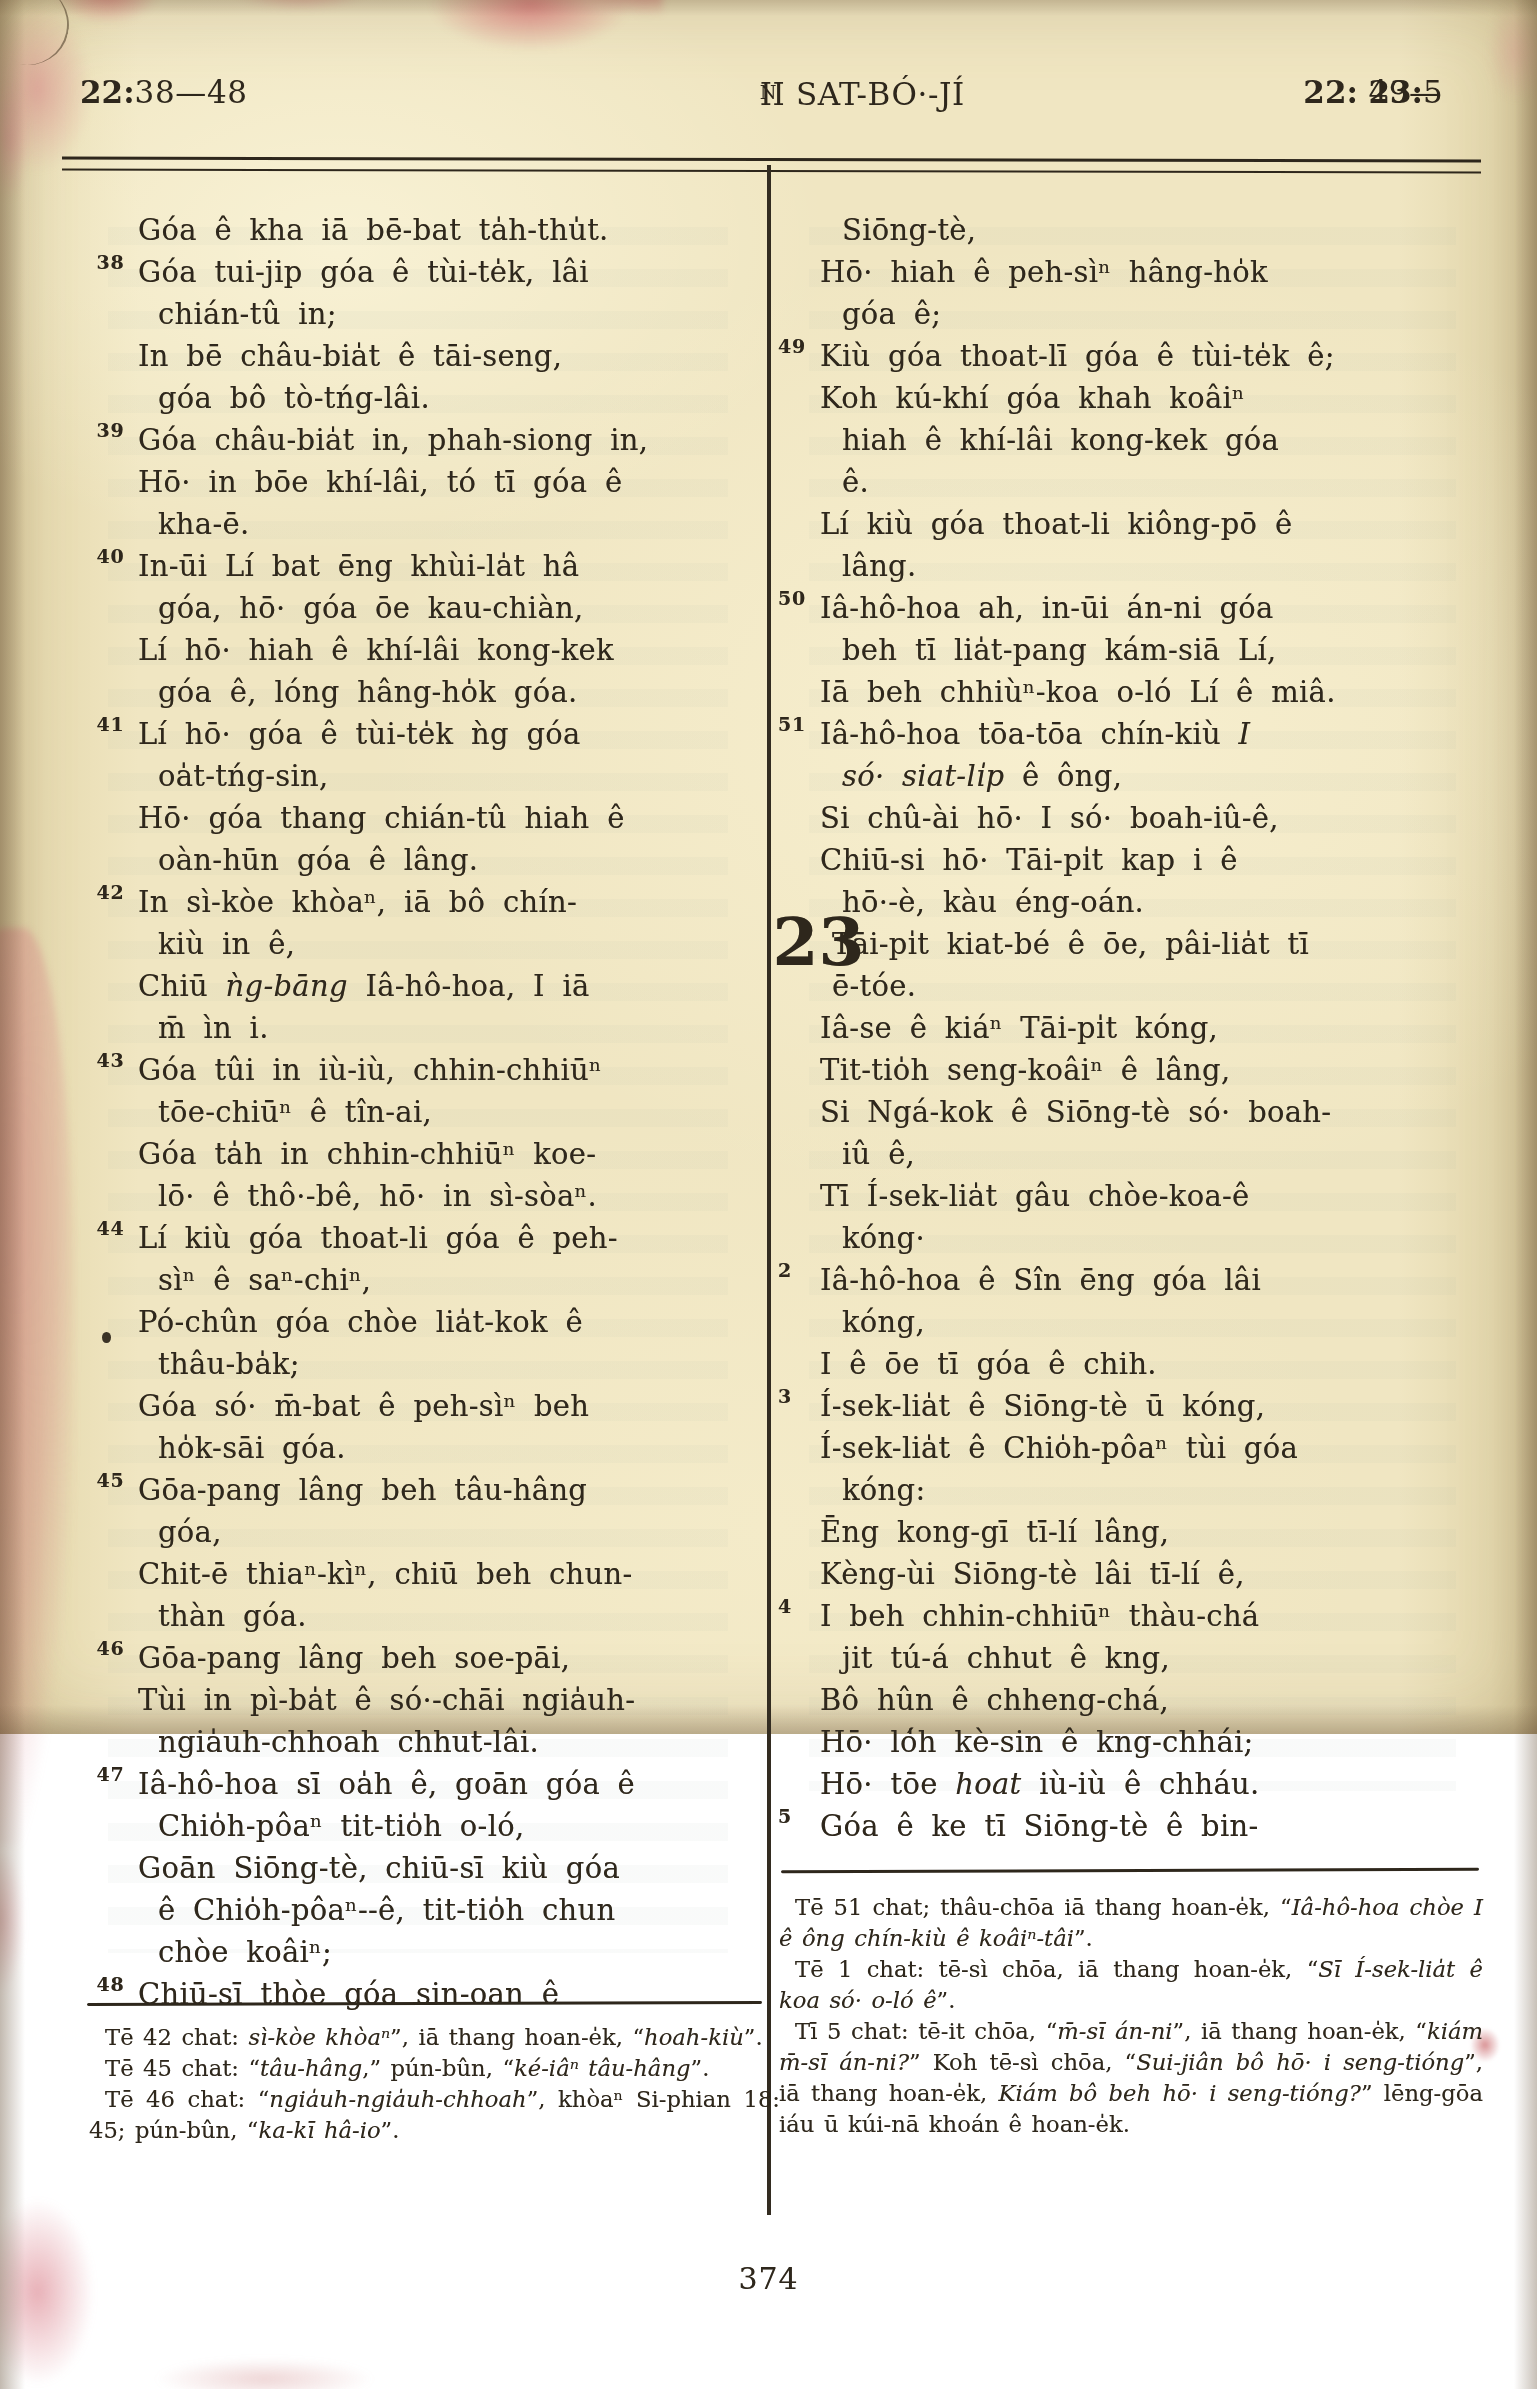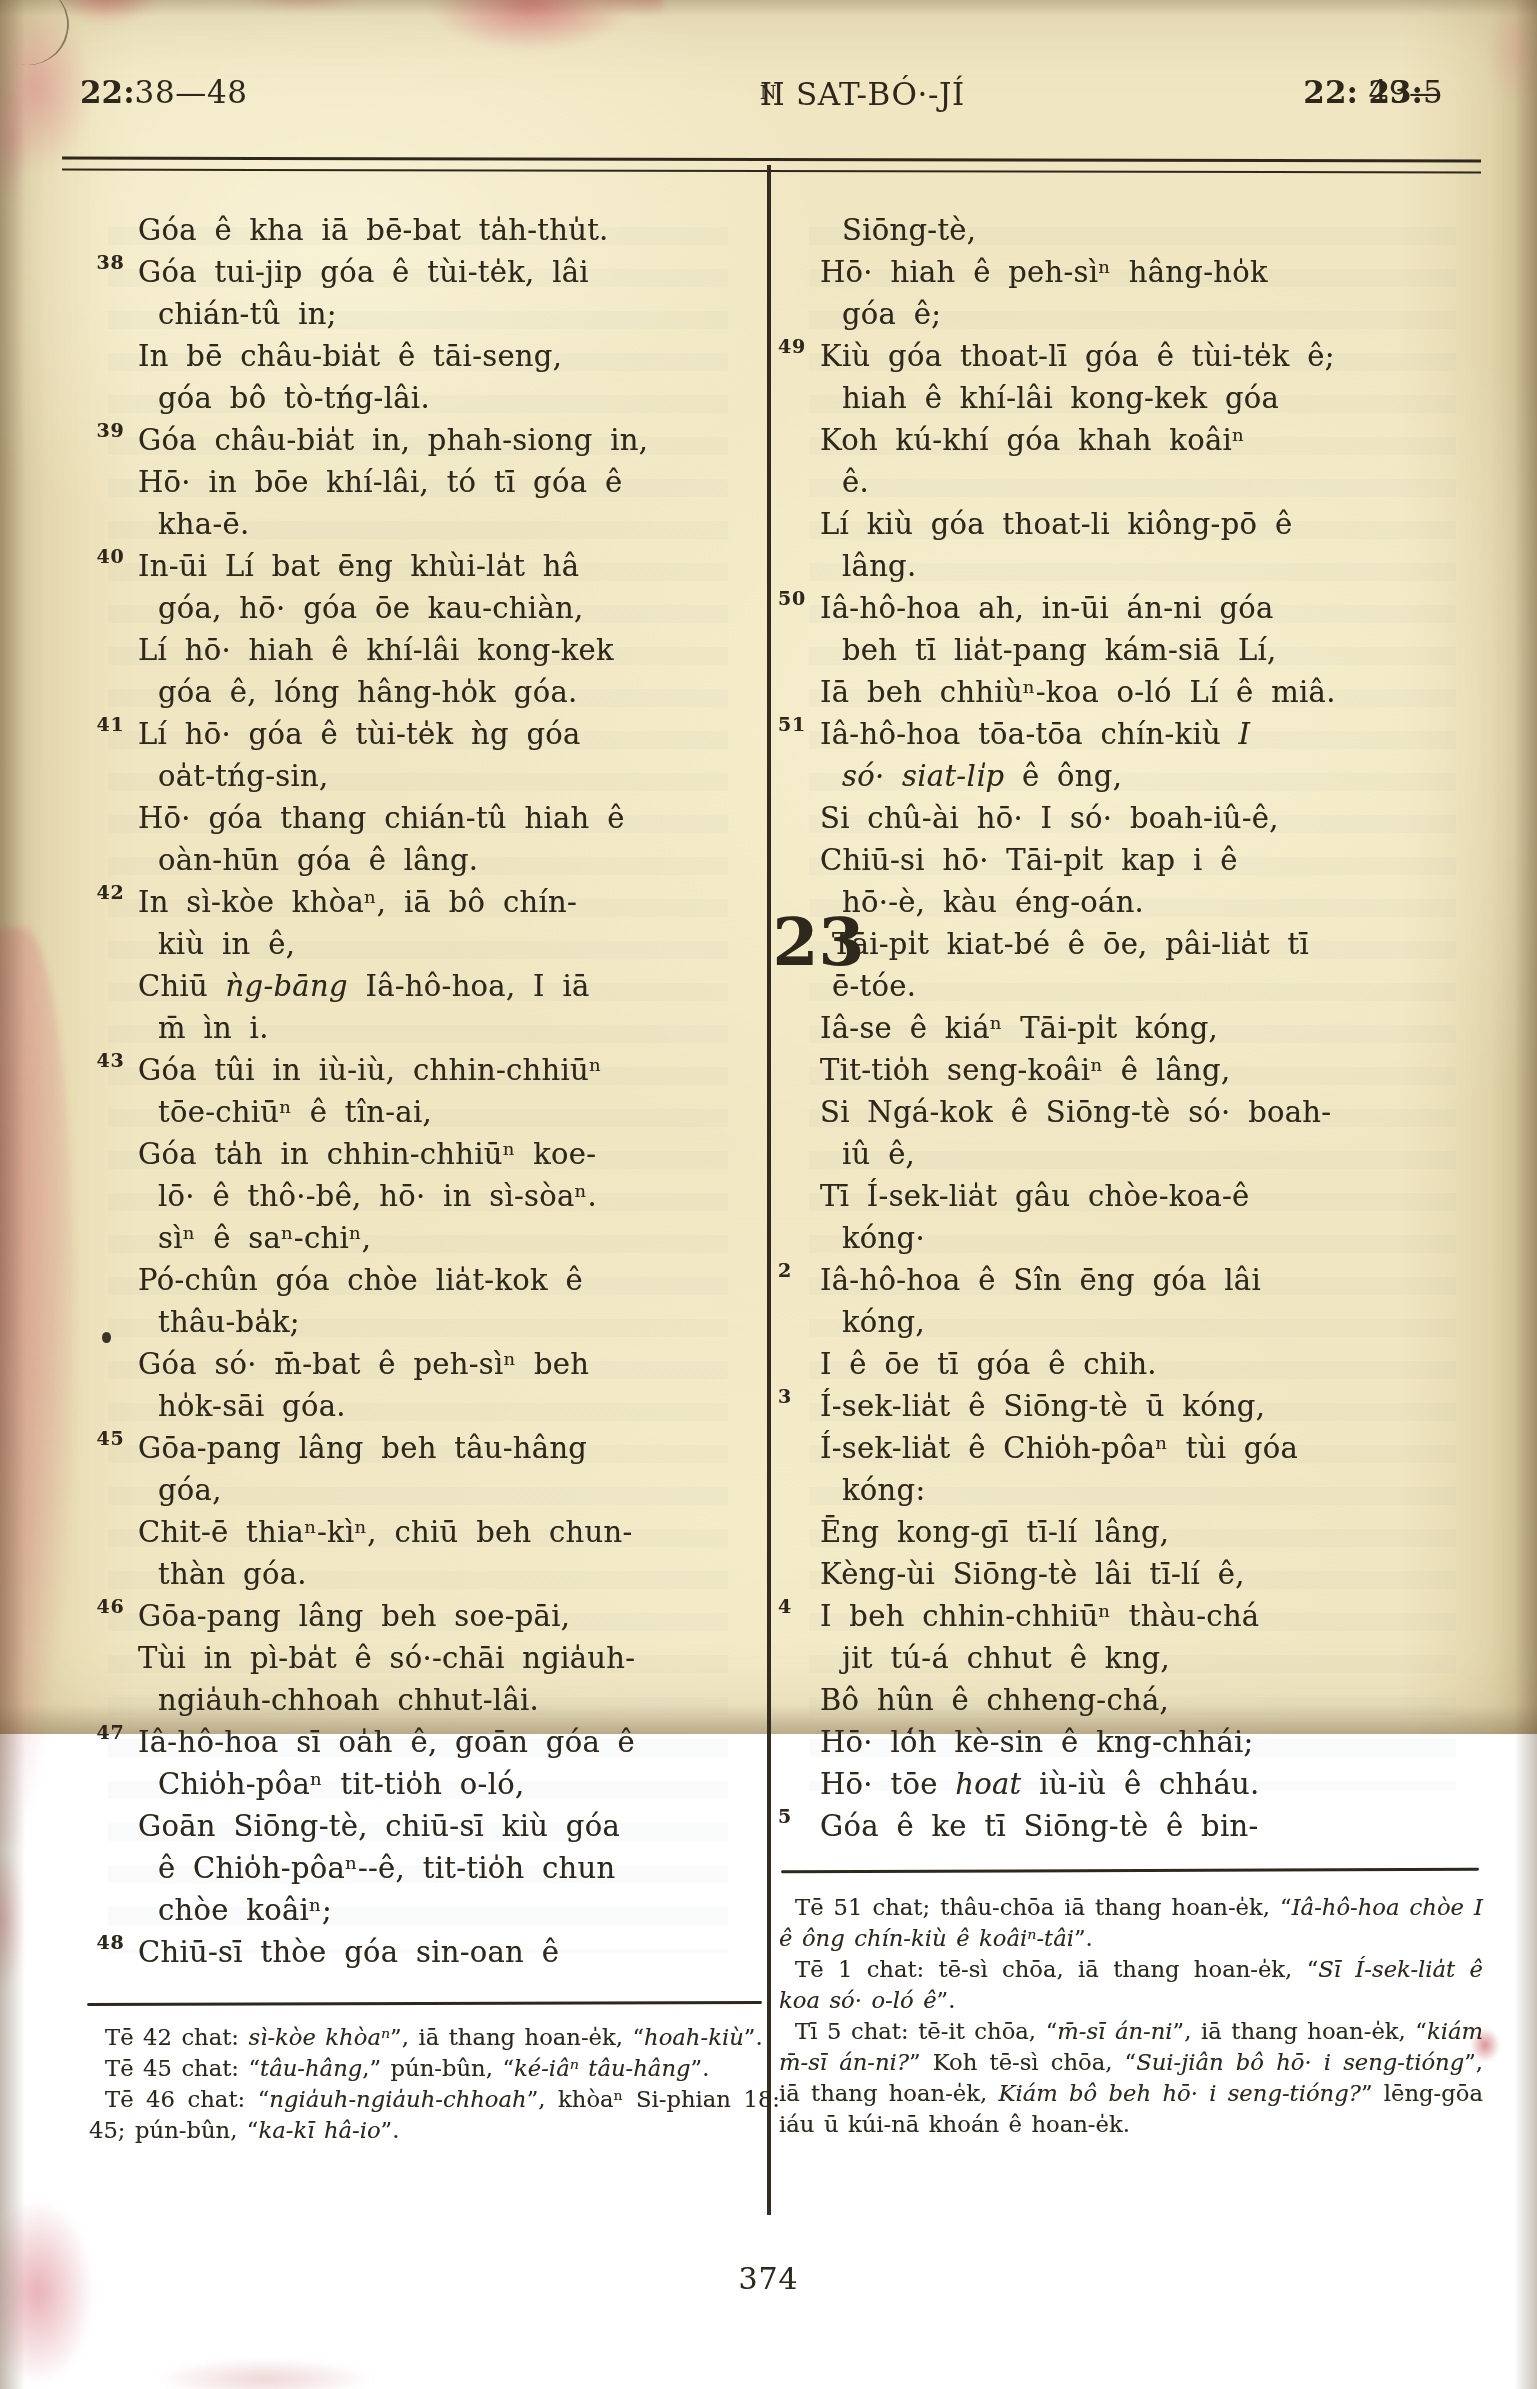--- a/index.html
+++ b/index.html
@@ -141,20 +141,21 @@
       <div class="vline ind0"><span class="vnum"></span><span class="txt">Hō· góa thang chián-tû hiah ê</span></div>
       <div class="vline ind1"><span class="vnum"></span><span class="txt">oàn-hūn góa ê lâng.</span></div>
       <div class="vline ind0"><span class="vnum">42</span><span class="txt">In sì-kòe khòaⁿ, iā bô chín-</span></div>
       <div class="vline ind1"><span class="vnum"></span><span class="txt">kiù in ê,</span></div>
       <div class="vline ind0"><span class="vnum"></span><span class="txt">Chiū <i>ǹg-bāng</i> Iâ-hô-hoa, I iā</span></div>
       <div class="vline ind1"><span class="vnum"></span><span class="txt">m̄ ìn i.</span></div>
       <div class="vline ind0"><span class="vnum">43</span><span class="txt">Góa tûi in iù-iù, chhin-chhiūⁿ</span></div>
       <div class="vline ind1"><span class="vnum"></span><span class="txt">tōe-chiūⁿ ê tîn-ai,</span></div>
       <div class="vline ind0"><span class="vnum"></span><span class="txt">Góa ta̍h in chhin-chhiūⁿ koe-</span></div>
       <div class="vline ind1"><span class="vnum"></span><span class="txt">lō· ê thô·-bê, hō· in sì-sòaⁿ.</span></div>
+      <div class="vline ind0"><span class="vnum">44</span><span class="txt">Lí kiù góa thoat-li góa ê peh-</span></div>
       <div class="vline ind1"><span class="vnum"></span><span class="txt">sìⁿ ê saⁿ-chiⁿ,</span></div>
       <div class="vline ind0"><span class="vnum"></span><span class="txt">Pó-chûn góa chòe lia̍t-kok ê</span></div>
       <div class="vline ind1"><span class="vnum"></span><span class="txt">thâu-ba̍k;</span></div>
       <div class="vline ind0"><span class="vnum"></span><span class="txt">Góa só· m̄-bat ê peh-sìⁿ beh</span></div>
       <div class="vline ind1"><span class="vnum"></span><span class="txt">ho̍k-sāi góa.</span></div>
       <div class="vline ind0"><span class="vnum">45</span><span class="txt">Gōa-pang lâng beh tâu-hâng</span></div>
       <div class="vline ind1"><span class="vnum"></span><span class="txt">góa,</span></div>
       <div class="vline ind0"><span class="vnum"></span><span class="txt">Chit-ē thiaⁿ-kìⁿ, chiū beh chun-</span></div>
       <div class="vline ind1"><span class="vnum"></span><span class="txt">thàn góa.</span></div>
       <div class="vline ind0"><span class="vnum">46</span><span class="txt">Gōa-pang lâng beh soe-pāi,</span></div>
@@ -166,22 +167,22 @@
       <div class="vline ind1"><span class="vnum"></span><span class="txt">ê Chio̍h-pôaⁿ--ê, tit-tio̍h chun</span></div>
       <div class="vline ind1"><span class="vnum"></span><span class="txt">chòe koâiⁿ;</span></div>
       <div class="vline ind0"><span class="vnum">48</span><span class="txt">Chiū-sī thòe góa sin-oan ê</span></div>
     </div>
   <div class="col col-right">
 
   <div class="vline ind1"><span class="vnum"></span><span class="txt">Siōng-tè,</span></div>
       <div class="vline ind0"><span class="vnum"></span><span class="txt">Hō· hiah ê peh-sìⁿ hâng-ho̍k</span></div>
       <div class="vline ind1"><span class="vnum"></span><span class="txt">góa ê;</span></div>
       <div class="vline ind0"><span class="vnum">49</span><span class="txt">Kiù góa thoat-lī góa ê tùi-te̍k ê;</span></div>
+      <div class="vline ind0"><span class="vnum"></span><span class="txt">Koh kú-khí góa khah koâiⁿ</span></div>
       <div class="vline ind1"><span class="vnum"></span><span class="txt">hiah ê khí-lâi kong-kek góa</span></div>
-      <div class="vline ind0"><span class="vnum"></span><span class="txt">Koh kú-khí góa khah koâiⁿ</span></div>
       <div class="vline ind1"><span class="vnum"></span><span class="txt">ê.</span></div>
       <div class="vline ind0"><span class="vnum"></span><span class="txt">Lí kiù góa thoat-li kiông-pō ê</span></div>
       <div class="vline ind1"><span class="vnum"></span><span class="txt">lâng.</span></div>
       <div class="vline ind0"><span class="vnum">50</span><span class="txt">Iâ-hô-hoa ah, in-ūi án-ni góa</span></div>
       <div class="vline ind1"><span class="vnum"></span><span class="txt">beh tī lia̍t-pang kám-siā Lí,</span></div>
       <div class="vline ind0"><span class="vnum"></span><span class="txt">Iā beh chhiùⁿ-koa o-ló Lí ê miâ.</span></div>
       <div class="vline ind0"><span class="vnum">51</span><span class="txt">Iâ-hô-hoa tōa-tōa chín-kiù <i>I</i></span></div>
       <div class="vline ind1"><span class="vnum"></span><span class="txt"><i>só· siat-li̍p</i> ê ông,</span></div>
       <div class="vline ind0"><span class="vnum"></span><span class="txt">Si chû-ài hō· I só· boah-iû-ê,</span></div>
       <div class="vline ind0"><span class="vnum"></span><span class="txt">Chiū-si hō· Tāi-pi̍t kap i ê</span></div>

